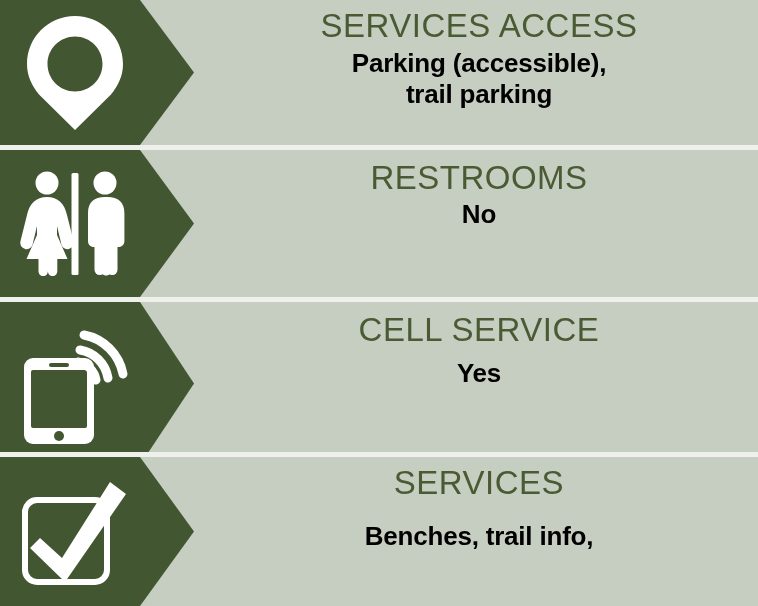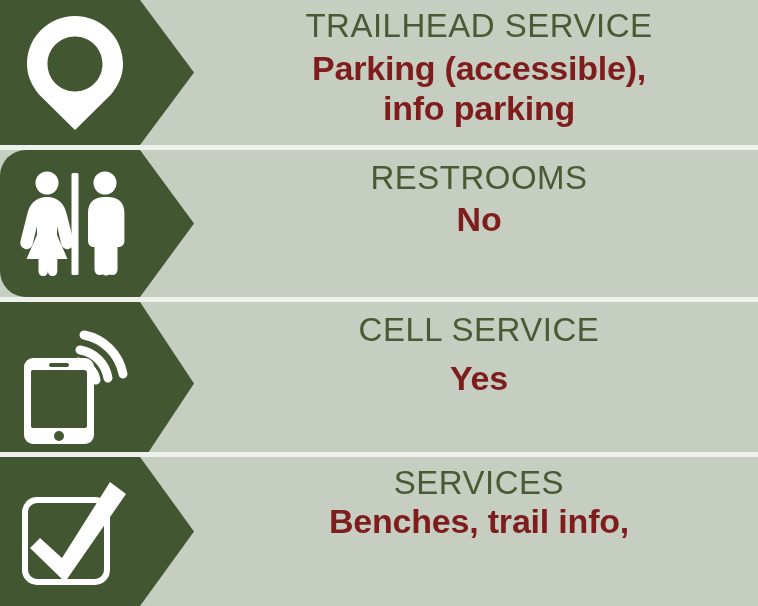--- a/index.html
+++ b/index.html
@@ -75,65 +75,65 @@
     font-weight: 300;
     font-size: 33px;
     letter-spacing: 0.5px;
     color: #4a5a33;
     line-height: 1.1;
     white-space: nowrap;
   }
   .field-value {
     font-family: "Liberation Sans", sans-serif;
     font-weight: bold;
-    font-size: 34px;
-    color: #7f1d1d;
+    font-size: 26px;
+    color: #000000;
     line-height: 1.18;
     letter-spacing: -0.2px;
     max-width: 420px;
   }
   
   #row-trailhead-access { top: 0; height: 145px; }
   #row-trailhead-access .text-col { padding-top: 8px; }
   #row-trailhead-access .field-value { margin-top: 4px; }
 
-  #row-restrooms { top: 150px; height: 147px; border-radius: 26px; }
+  #row-restrooms { top: 150px; height: 147px; }
   #row-restrooms .text-col { padding-top: 10px; }
   #row-restrooms .field-value { margin-top: 3px; }
 
   #row-cell-service { top: 302px; height: 163px; }
   #row-cell-service .text-col { padding-top: 10px; }
   #row-cell-service .field-value { margin-top: 10px; }
 
   #row-services { top: 457px; height: 149px; }
   #row-services .text-col { padding-top: 8px; text-align: right; }
-  #row-services .field-value { margin-top: 0; }
+  #row-services .field-value { margin-top: 20px; }
 
   #divider-1 { top: 145px; }
   #divider-2 { top: 297px; }
   #divider-3 { top: 452px; }
 </style>
 </head>
 <body>
 
 <div id="info-panel">
 
   <div class="info-row" id="row-trailhead-access">
     <div class="icon-chevron"></div>
     <div class="icon-wrap">
       <svg width="104" height="118" viewBox="0 0 104 118" aria-hidden="true">
         <path d="M52 2 C25.4 2 4 23.4 4 50 C4 62 9 72 16 80.5 L52 116 L88 80.5 C95 72 100 62 100 50 C100 23.4 78.6 2 52 2 Z
                  M52 22.5 C67.2 22.5 79.5 34.8 79.5 50 C79.5 65.2 67.2 77.5 52 77.5 C36.8 77.5 24.5 65.2 24.5 50 C24.5 34.8 36.8 22.5 52 22.5 Z" fill="#ffffff" fill-rule="evenodd"></path>
       </svg>
     </div>
     <div class="text-col">
-      <div class="field-heading">TRAILHEAD SERVICE</div>
+      <div class="field-heading">SERVICES ACCESS</div>
       <div class="field-value">
         <div>Parking (accessible),</div>
-        <div>info parking</div>
+        <div>trail parking</div>
       </div>
     </div>
   </div>
 
   <div class="row-divider" id="divider-1"></div>
 
   <div class="info-row" id="row-restrooms">
     <div class="icon-chevron"></div>
     <div class="icon-wrap">
       <svg width="118" height="106" viewBox="0 0 118 106" aria-hidden="true">

